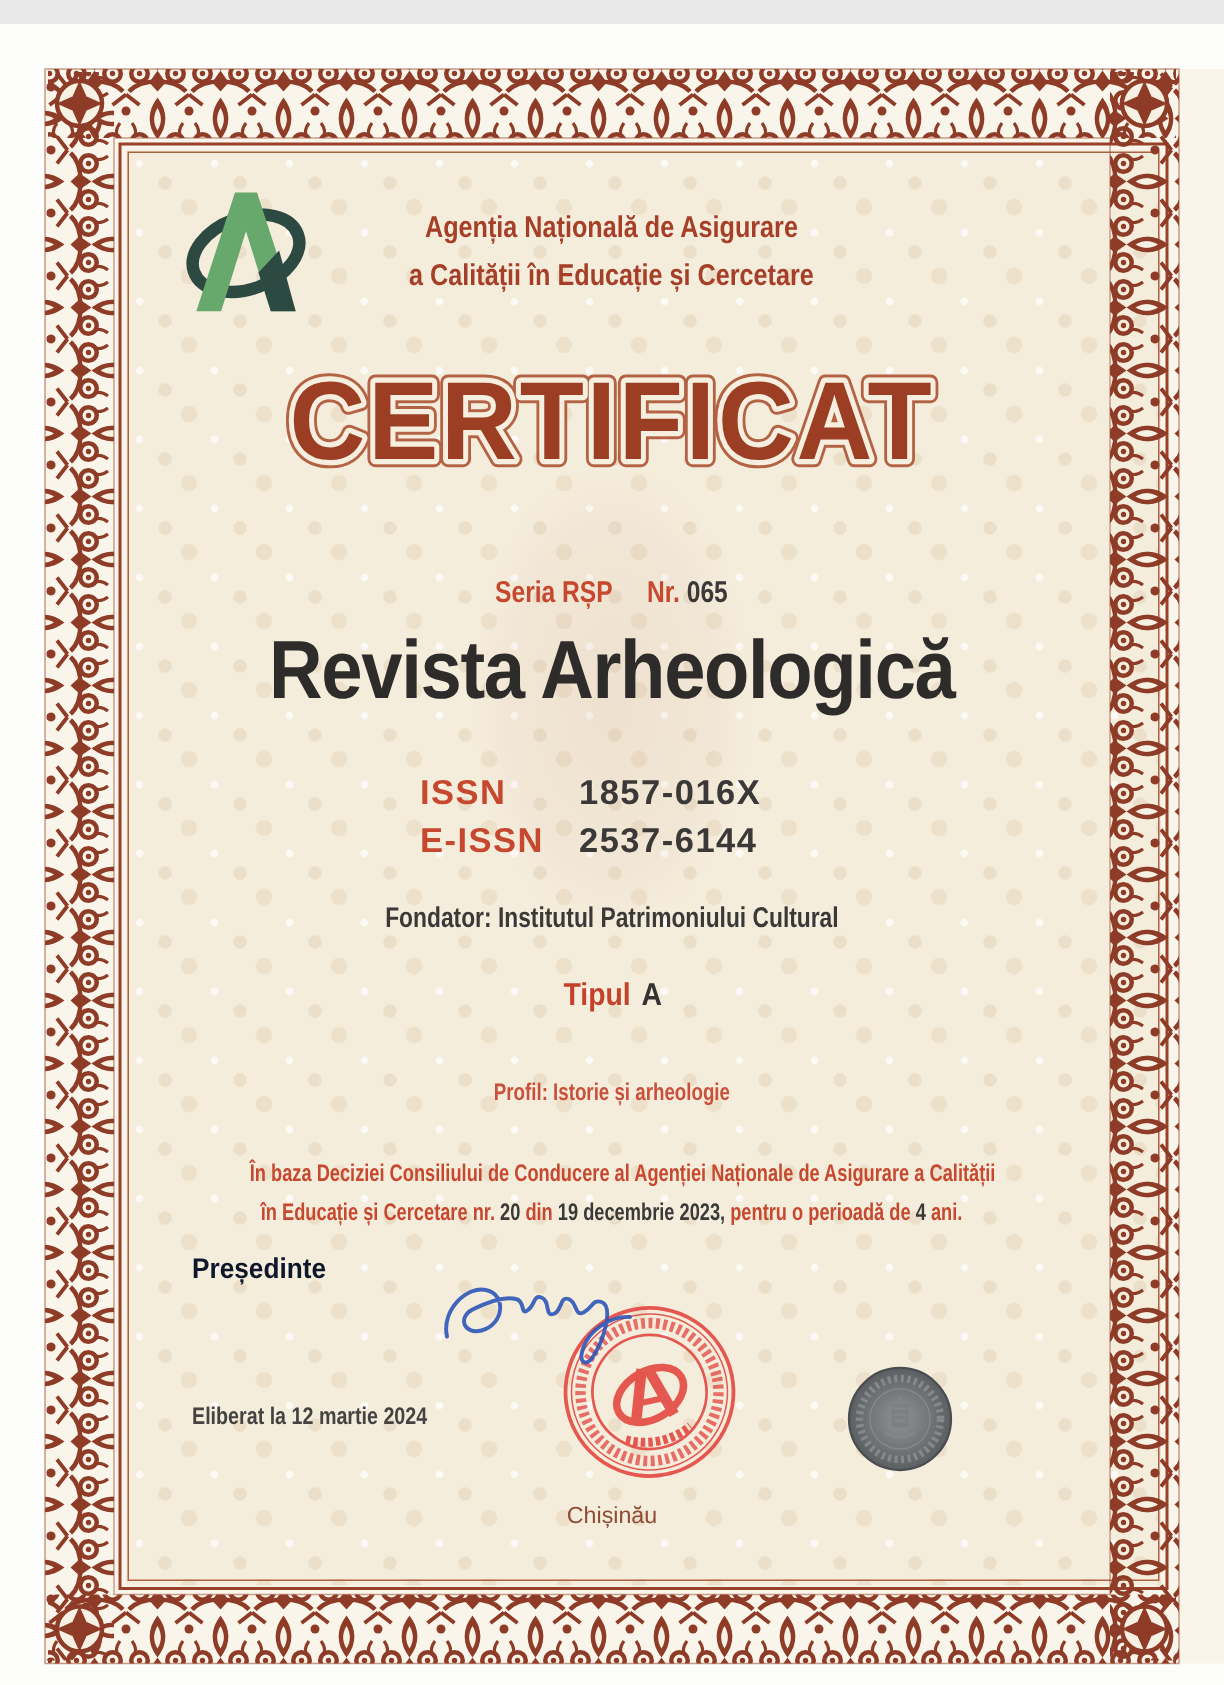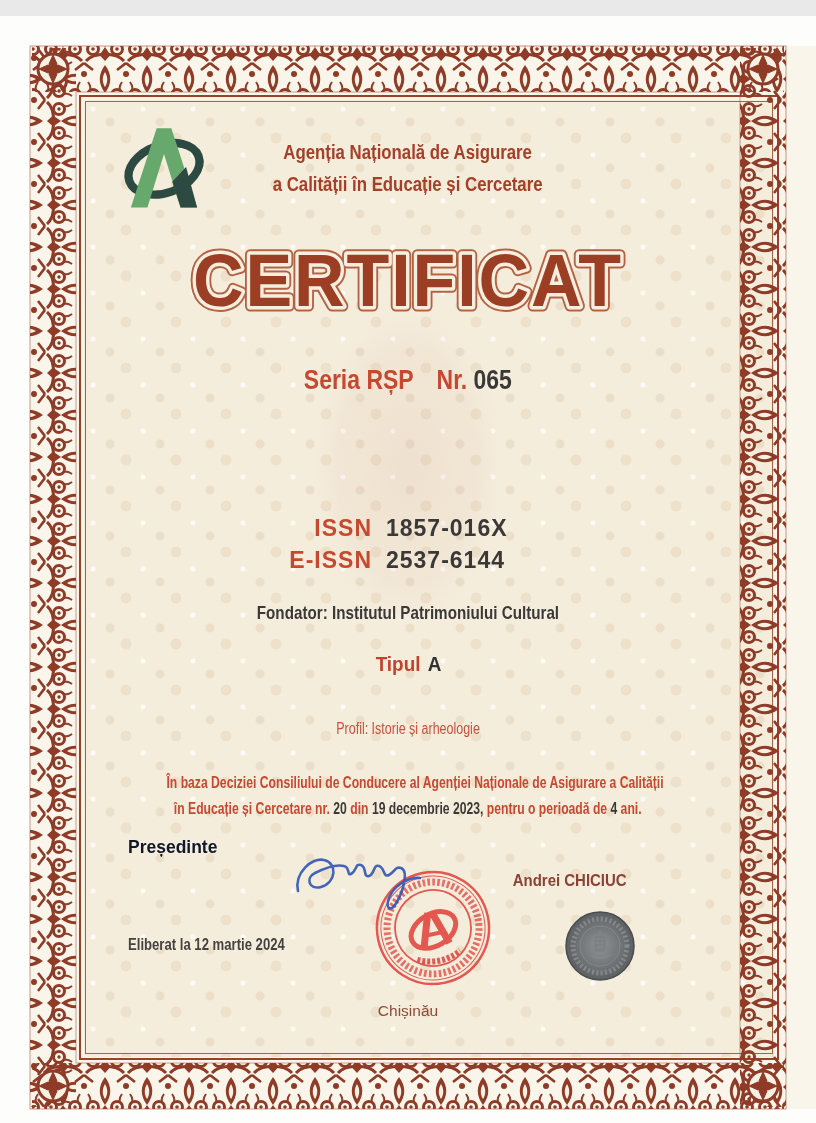--- a/index.html
+++ b/index.html
@@ -26,35 +26,35 @@
   .agency{top:120px;font-size:20px;font-weight:bold;line-height:32px;}
   .agency .cx{transform:scaleX(.84);}
   .logo-svg{position:absolute;left:118px;top:100px;}
   .title-svg{position:absolute;left:88px;top:218px;}
   .title-text{font-family:"Liberation Sans",sans-serif;font-weight:bold;font-size:74px;letter-spacing:2px;}
   .t-back{fill:none;stroke:#ad5334;stroke-width:11;stroke-linejoin:round;opacity:.9;}
   .t-mid{fill:none;stroke:#f6efdf;stroke-width:7;stroke-linejoin:round;}
   .t-front{fill:#9c3e23;}
   .subtitle{top:297px;font-size:19px;font-weight:bold;line-height:29px;color:#cb4d33;}
   .subtitle .cx{transform:scaleX(.88);}
-  .seria{top:348px;font-size:28px;font-weight:bold;}
+  .seria{top:368px;font-size:20px;font-weight:bold;}
   .seria .cx{transform:scaleX(.82);}
   .seria .gap{display:inline-block;width:28px;}
   .journal{top:398px;font-size:55px;font-weight:bold;color:#2e2c2a;}
   .journal .cx{transform:scaleX(.9);letter-spacing:-1px;}
   .issn{top:496px;font-size:23px;font-weight:bold;line-height:32px;letter-spacing:1px;}
-  .issn .lab{display:inline-block;width:92px;text-align:right;}
+  .issn .lab{display:inline-block;width:92px;text-align:left;}
   .issn .val{display:inline-block;width:150px;text-align:left;margin-left:14px;}
   .founder{top:586px;font-size:19px;font-weight:bold;color:#3b3937;}
   .founder .cx{transform:scaleX(.8);}
   .tip{top:636px;font-size:21px;font-weight:bold;}
   .tip .cx{transform:scaleX(.9);}
   .tip .t-val{color:#343230;margin-left:8px;}
   .tip .t-lab{color:#c5422a;}
-  .profil{top:704px;font-size:16px;font-weight:normal;color:#c9503a;}
+  .profil{top:704px;font-size:16px;font-weight:bold;color:#c9503a;}
   .profil .cx{transform:scaleX(.78);}
   .decision{top:754px;font-size:16px;font-weight:bold;line-height:26px;text-decoration:underline;}
   .decision .cx{transform:scaleX(.76);}
   .abs{position:absolute;white-space:nowrap;font-weight:bold;}
   .role{left:128px;top:820px;font-size:19px;color:#0f172a;}
   .role .cx{transform:scaleX(.92);transform-origin:left;}
   .name{left:460px;top:855px;width:220px;text-align:center;font-size:17px;color:#8c4133;}
   .name .cx{transform:scaleX(.88);}
   .issued{left:128px;top:920px;font-size:16px;color:#454341;}
   .issued .cx{transform:scaleX(.82);transform-origin:left;}
@@ -147,20 +147,23 @@
   </svg>
 
 
   <div class="row seria">
     <span class="cx">
       <span class="red">Seria RȘP</span><span class="gap"></span><span class="red">Nr.</span>
       <span class="dark">065</span>
     </span>
   </div>
 
+  <div class="row journal">
+    <span class="cx">Revista Arheologică</span>
+  </div>
 
   <div class="row issn">
     <div>
       <span class="lab red">ISSN</span><span class="val dark">1857-016X</span>
     </div>
     <div>
       <span class="lab red">E-ISSN</span><span class="val dark">2537-6144</span>
     </div>
   </div>
 
@@ -185,23 +188,20 @@
       <span class="dark">19 decembrie 2023,</span>
       <span class="red">pentru o perioadă de</span>
       <span class="dark">4</span>
       <span class="red">ani.</span>
     </span>
   </div>
 
   <div class="abs role">
     <span class="cx">Președinte</span>
   </div>
-  <div class="abs name">
-    <span class="cx">Andrei CHICIUC</span>
-  </div>
   <div class="abs issued">
     <span class="cx">Eliberat la 12 martie 2024</span>
   </div>
   <div class="row city">
     <span>Chișinău</span>
   </div>
 
   <svg class="seal-red-svg" width="124" height="124" viewBox="0 0 124 124">
     <g transform="rotate(-12 62 62)" stroke="#e0332e" fill="none" opacity="0.8">
       <circle cx="62" cy="62" r="56" stroke-width="2.5"></circle>

